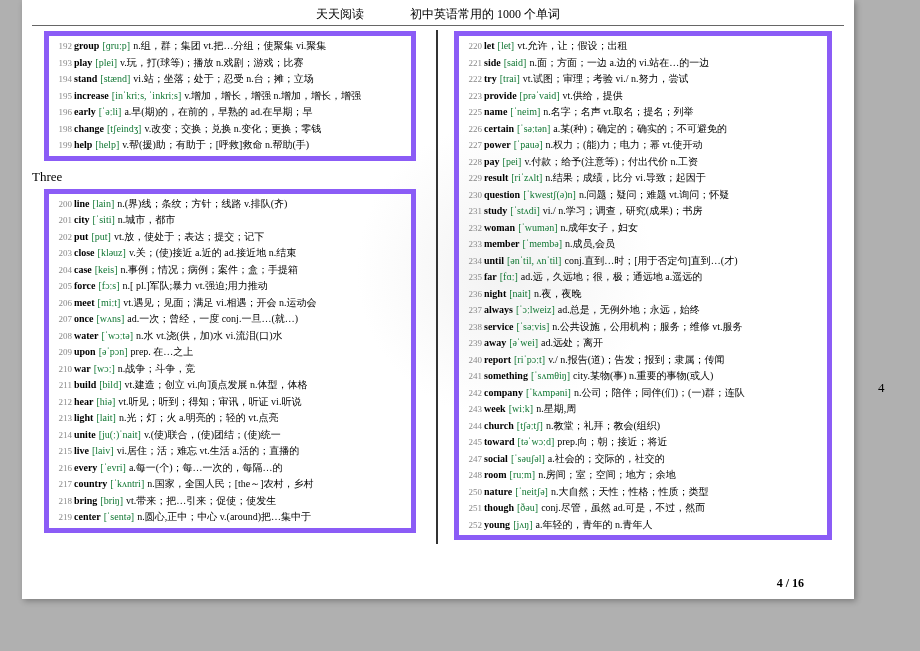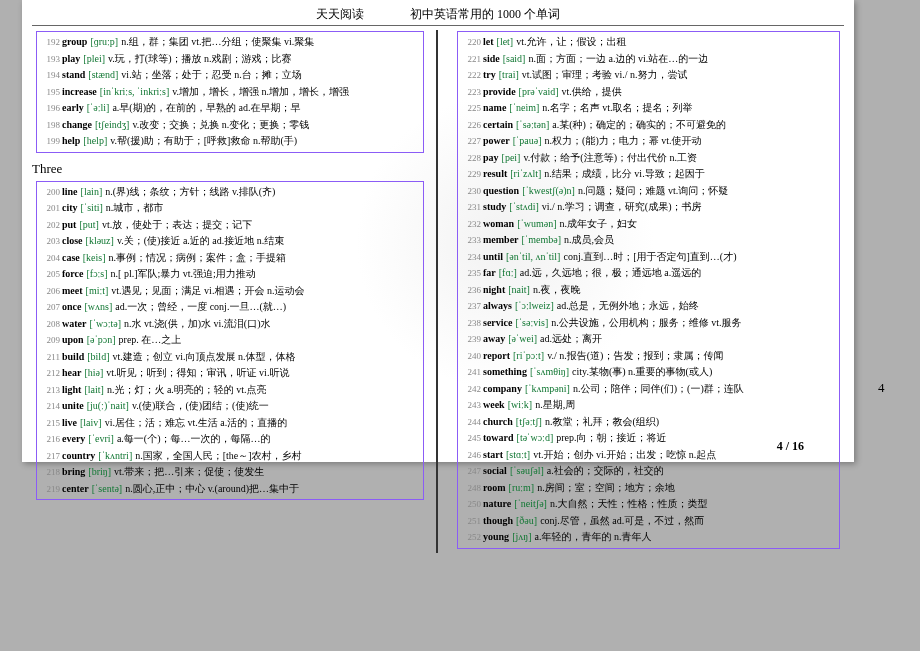--- a/index.html
+++ b/index.html
@@ -1,26 +1,26 @@
 <!DOCTYPE html>
 <html><head>
 <meta charset="utf-8">
 <style>
   * { margin:0; padding:0; box-sizing:border-box; }
   body { width:920px; height:651px; background:#b0b0b0; font-family:"SimSun","Songti SC",serif; font-size:11px; color:#000; overflow:hidden; position:relative;}
-  .page { position:absolute; left:22px; top:0; width:832px; height:462px; background:#fff; box-shadow:2px 2px 6px rgba(0,0,0,0.3); padding:6px 10px 0 10px; }
+  .page { position:absolute; left:22px; top:0; width:832px; height:599px; background:#fff; box-shadow:2px 2px 6px rgba(0,0,0,0.3); padding:6px 10px 0 10px; }
   .page::before { content:""; position:absolute; left:40%; top:20%; width:300px; height:300px; background:radial-gradient(circle,#e5e5e5 0%,#fff 70%); opacity:.5; z-index:0; }
   .hdr { text-align:center; font-size:12px; margin-bottom:2px; position:relative; z-index:1;}
   .hdr .sp { display:inline-block; width:40px;}
   .rule { border:0; border-top:1px solid #666; margin:2px 0 4px;}
   .cols { display:flex; gap:0; position:relative; z-index:1;}
   .col { width:50%; }
   .colL { padding-right:8px; border-right:2px solid #333;}
-  .colR { padding-left:15px;}
-  .box { border:1px solid #8b5cf6; margin:1px 4px 4px; padding:2px 3px;}
+  .colR { padding-left:4px;}
+  .box { border:5px solid #8b5cf6; margin:1px 12px 4px; padding:2px 3px;}
   .sect { font-size:13px; margin:8px 0 4px; font-family:Georgia,serif;}
   .row { line-height:15.5px; white-space:nowrap; overflow:hidden; font-size:10px;}
   .num { color:#888; font-size:9px; display:inline-block; width:20px; text-align:right;}
   .w { font-weight:bold; margin-left:2px;}
   .ph { color:#117733; margin-left:3px;}
   .def { margin-left:3px;}
   .pgnum { position:absolute; right:-28px; top:380px; font-size:13px;}
   .foot { position:absolute; right:50px; bottom:8px; font-size:12px; font-weight:bold;margin-top:24px;}
 </style>
 </head>
@@ -48,20 +48,21 @@
           <div class="row"><span class="num">200</span><span class="w">line</span><span class="ph">[lain]</span><span class="def">n.(界)线；条纹；方针；线路 v.排队(齐)</span></div>
           <div class="row"><span class="num">201</span><span class="w">city</span><span class="ph">[ˈsiti]</span><span class="def">n.城市，都市</span></div>
           <div class="row"><span class="num">202</span><span class="w">put</span><span class="ph">[put]</span><span class="def">vt.放，使处于；表达；提交；记下</span></div>
           <div class="row"><span class="num">203</span><span class="w">close</span><span class="ph">[kləuz]</span><span class="def">v.关；(使)接近 a.近的 ad.接近地 n.结束</span></div>
           <div class="row"><span class="num">204</span><span class="w">case</span><span class="ph">[keis]</span><span class="def">n.事例；情况；病例；案件；盒；手提箱</span></div>
           <div class="row"><span class="num">205</span><span class="w">force</span><span class="ph">[fɔːs]</span><span class="def">n.[ pl.]军队;暴力 vt.强迫;用力推动</span></div>
           <div class="row"><span class="num">206</span><span class="w">meet</span><span class="ph">[miːt]</span><span class="def">vt.遇见；见面；满足 vi.相遇；开会 n.运动会</span></div>
           <div class="row"><span class="num">207</span><span class="w">once</span><span class="ph">[wʌns]</span><span class="def">ad.一次；曾经，一度 conj.一旦…(就…)</span></div>
           <div class="row"><span class="num">208</span><span class="w">water</span><span class="ph">[ˈwɔːtə]</span><span class="def">n.水 vt.浇(供，加)水 vi.流泪(口)水</span></div>
           <div class="row"><span class="num">209</span><span class="w">upon</span><span class="ph">[əˈpɔn]</span><span class="def">prep. 在…之上</span></div>
+          <div class="row"><span class="num">210</span><span class="w">war</span><span class="ph">[wɔː]</span><span class="def">n.战争；斗争，竞</span></div>
           <div class="row"><span class="num">211</span><span class="w">build</span><span class="ph">[bild]</span><span class="def">vt.建造；创立 vi.向顶点发展 n.体型，体格</span></div>
           <div class="row"><span class="num">212</span><span class="w">hear</span><span class="ph">[hiə]</span><span class="def">vt.听见；听到；得知；审讯，听证 vi.听说</span></div>
           <div class="row"><span class="num">213</span><span class="w">light</span><span class="ph">[lait]</span><span class="def">n.光；灯；火 a.明亮的；轻的 vt.点亮</span></div>
           <div class="row"><span class="num">214</span><span class="w">unite</span><span class="ph">[ju(ː)ˈnait]</span><span class="def">v.(使)联合，(使)团结；(使)统一</span></div>
           <div class="row"><span class="num">215</span><span class="w">live</span><span class="ph">[laiv]</span><span class="def">vi.居住；活；难忘 vt.生活 a.活的；直播的</span></div>
           <div class="row"><span class="num">216</span><span class="w">every</span><span class="ph">[ˈevri]</span><span class="def">a.每一(个)；每…一次的，每隔…的</span></div>
           <div class="row"><span class="num">217</span><span class="w">country</span><span class="ph">[ˈkʌntri]</span><span class="def">n.国家，全国人民；[the～]农村，乡村</span></div>
           <div class="row"><span class="num">218</span><span class="w">bring</span><span class="ph">[briŋ]</span><span class="def">vt.带来；把…引来；促使；使发生</span></div>
           <div class="row"><span class="num">219</span><span class="w">center</span><span class="ph">[ˈsentə]</span><span class="def">n.圆心,正中；中心 v.(around)把…集中于</span></div>
         </div>
@@ -86,21 +87,20 @@
           <div class="row"><span class="num">236</span><span class="w">night</span><span class="ph">[nait]</span><span class="def">n.夜，夜晚</span></div>
           <div class="row"><span class="num">237</span><span class="w">always</span><span class="ph">[ˈɔːlweiz]</span><span class="def">ad.总是，无例外地；永远，始终</span></div>
           <div class="row"><span class="num">238</span><span class="w">service</span><span class="ph">[ˈsəːvis]</span><span class="def">n.公共设施，公用机构；服务；维修 vt.服务</span></div>
           <div class="row"><span class="num">239</span><span class="w">away</span><span class="ph">[əˈwei]</span><span class="def">ad.远处；离开</span></div>
           <div class="row"><span class="num">240</span><span class="w">report</span><span class="ph">[riˈpɔːt]</span><span class="def">v./ n.报告(道)；告发；报到；隶属；传闻</span></div>
           <div class="row"><span class="num">241</span><span class="w">something</span><span class="ph">[ˈsʌmθiŋ]</span><span class="def">city.某物(事) n.重要的事物(或人)</span></div>
           <div class="row"><span class="num">242</span><span class="w">company</span><span class="ph">[ˈkʌmpəni]</span><span class="def">n.公司；陪伴；同伴(们)；(一)群；连队</span></div>
           <div class="row"><span class="num">243</span><span class="w">week</span><span class="ph">[wiːk]</span><span class="def">n.星期,周</span></div>
           <div class="row"><span class="num">244</span><span class="w">church</span><span class="ph">[tʃəːtʃ]</span><span class="def">n.教堂；礼拜；教会(组织)</span></div>
           <div class="row"><span class="num">245</span><span class="w">toward</span><span class="ph">[təˈwɔːd]</span><span class="def">prep.向；朝；接近；将近</span></div>
-          <div class="row"><span class="num">246</span><span class="w">start</span><span class="ph">[stɑːt]</span><span class="def">vt.开始；创办 vi.开始；出发；吃惊 n.起点</span></div>
           <div class="row"><span class="num">247</span><span class="w">social</span><span class="ph">[ˈsəuʃəl]</span><span class="def">a.社会的；交际的，社交的</span></div>
           <div class="row"><span class="num">248</span><span class="w">room</span><span class="ph">[ruːm]</span><span class="def">n.房间；室；空间；地方；余地</span></div>
           <div class="row"><span class="num">250</span><span class="w">nature</span><span class="ph">[ˈneitʃə]</span><span class="def">n.大自然；天性；性格；性质；类型</span></div>
           <div class="row"><span class="num">251</span><span class="w">though</span><span class="ph">[ðəu]</span><span class="def">conj.尽管，虽然 ad.可是，不过，然而</span></div>
           <div class="row"><span class="num">252</span><span class="w">young</span><span class="ph">[jʌŋ]</span><span class="def">a.年轻的，青年的 n.青年人</span></div>
         </div>
     </div>
   </div>
   <div class="foot">4 / 16</div>
 </div>

